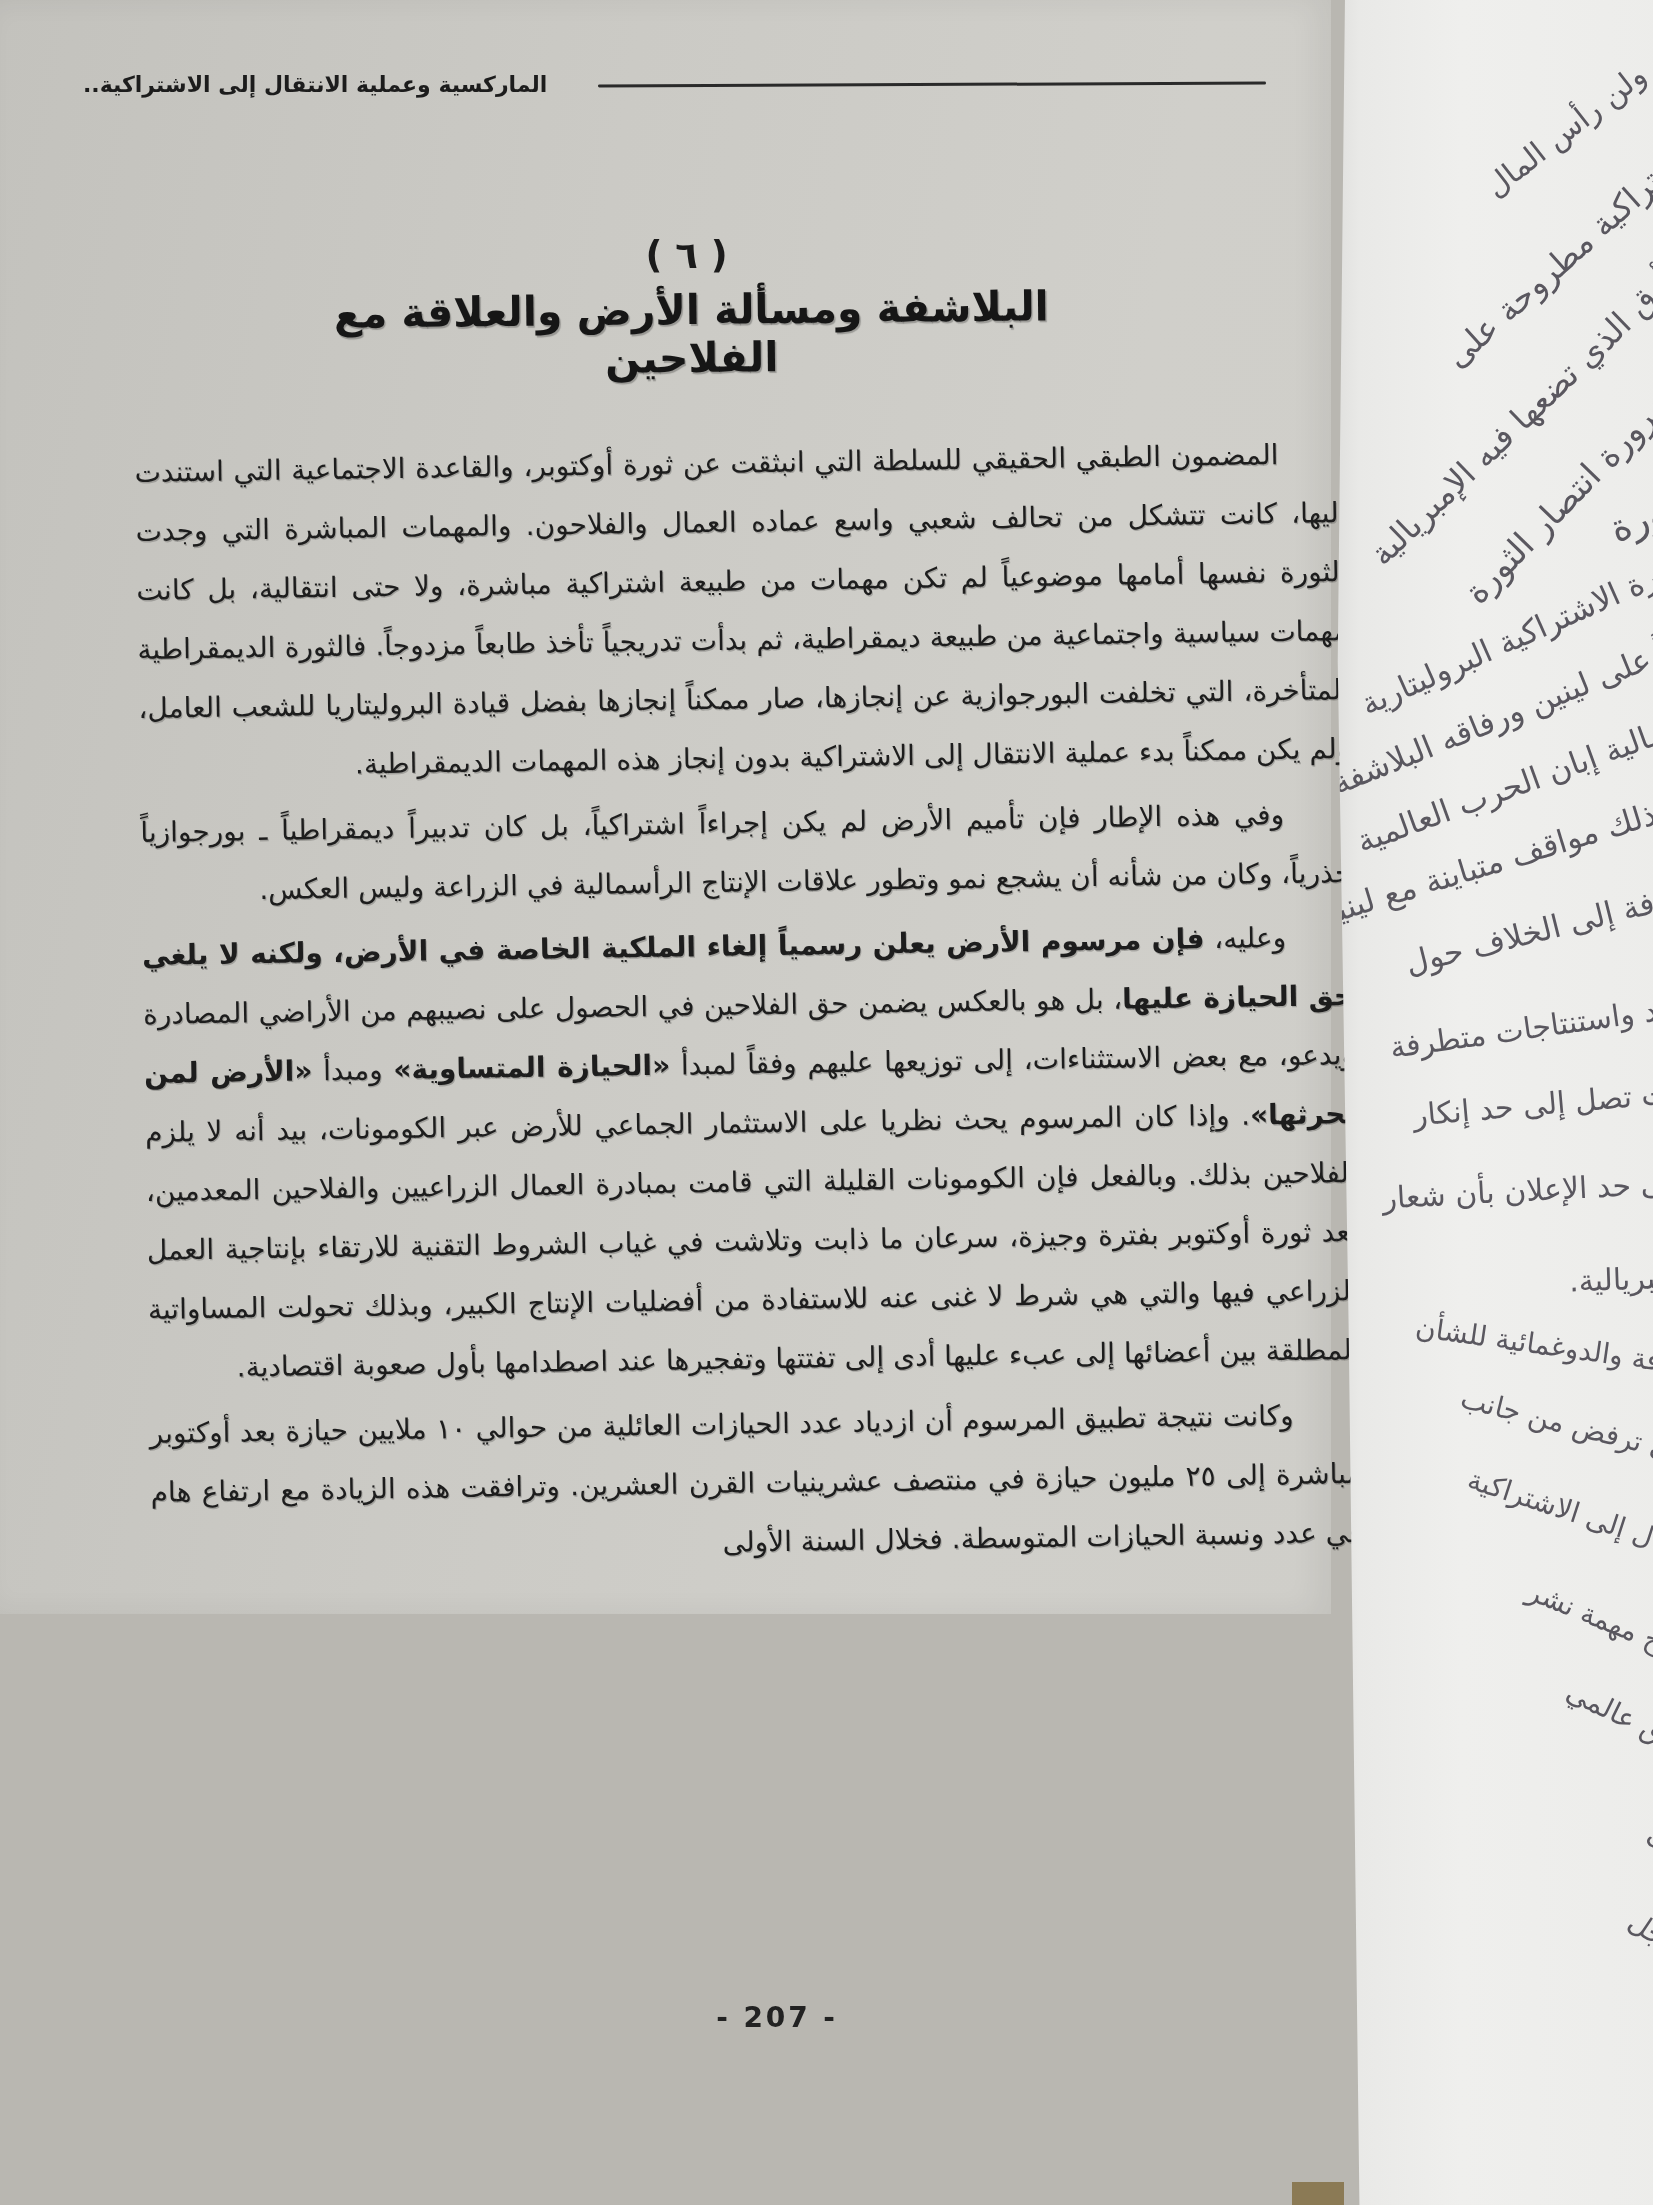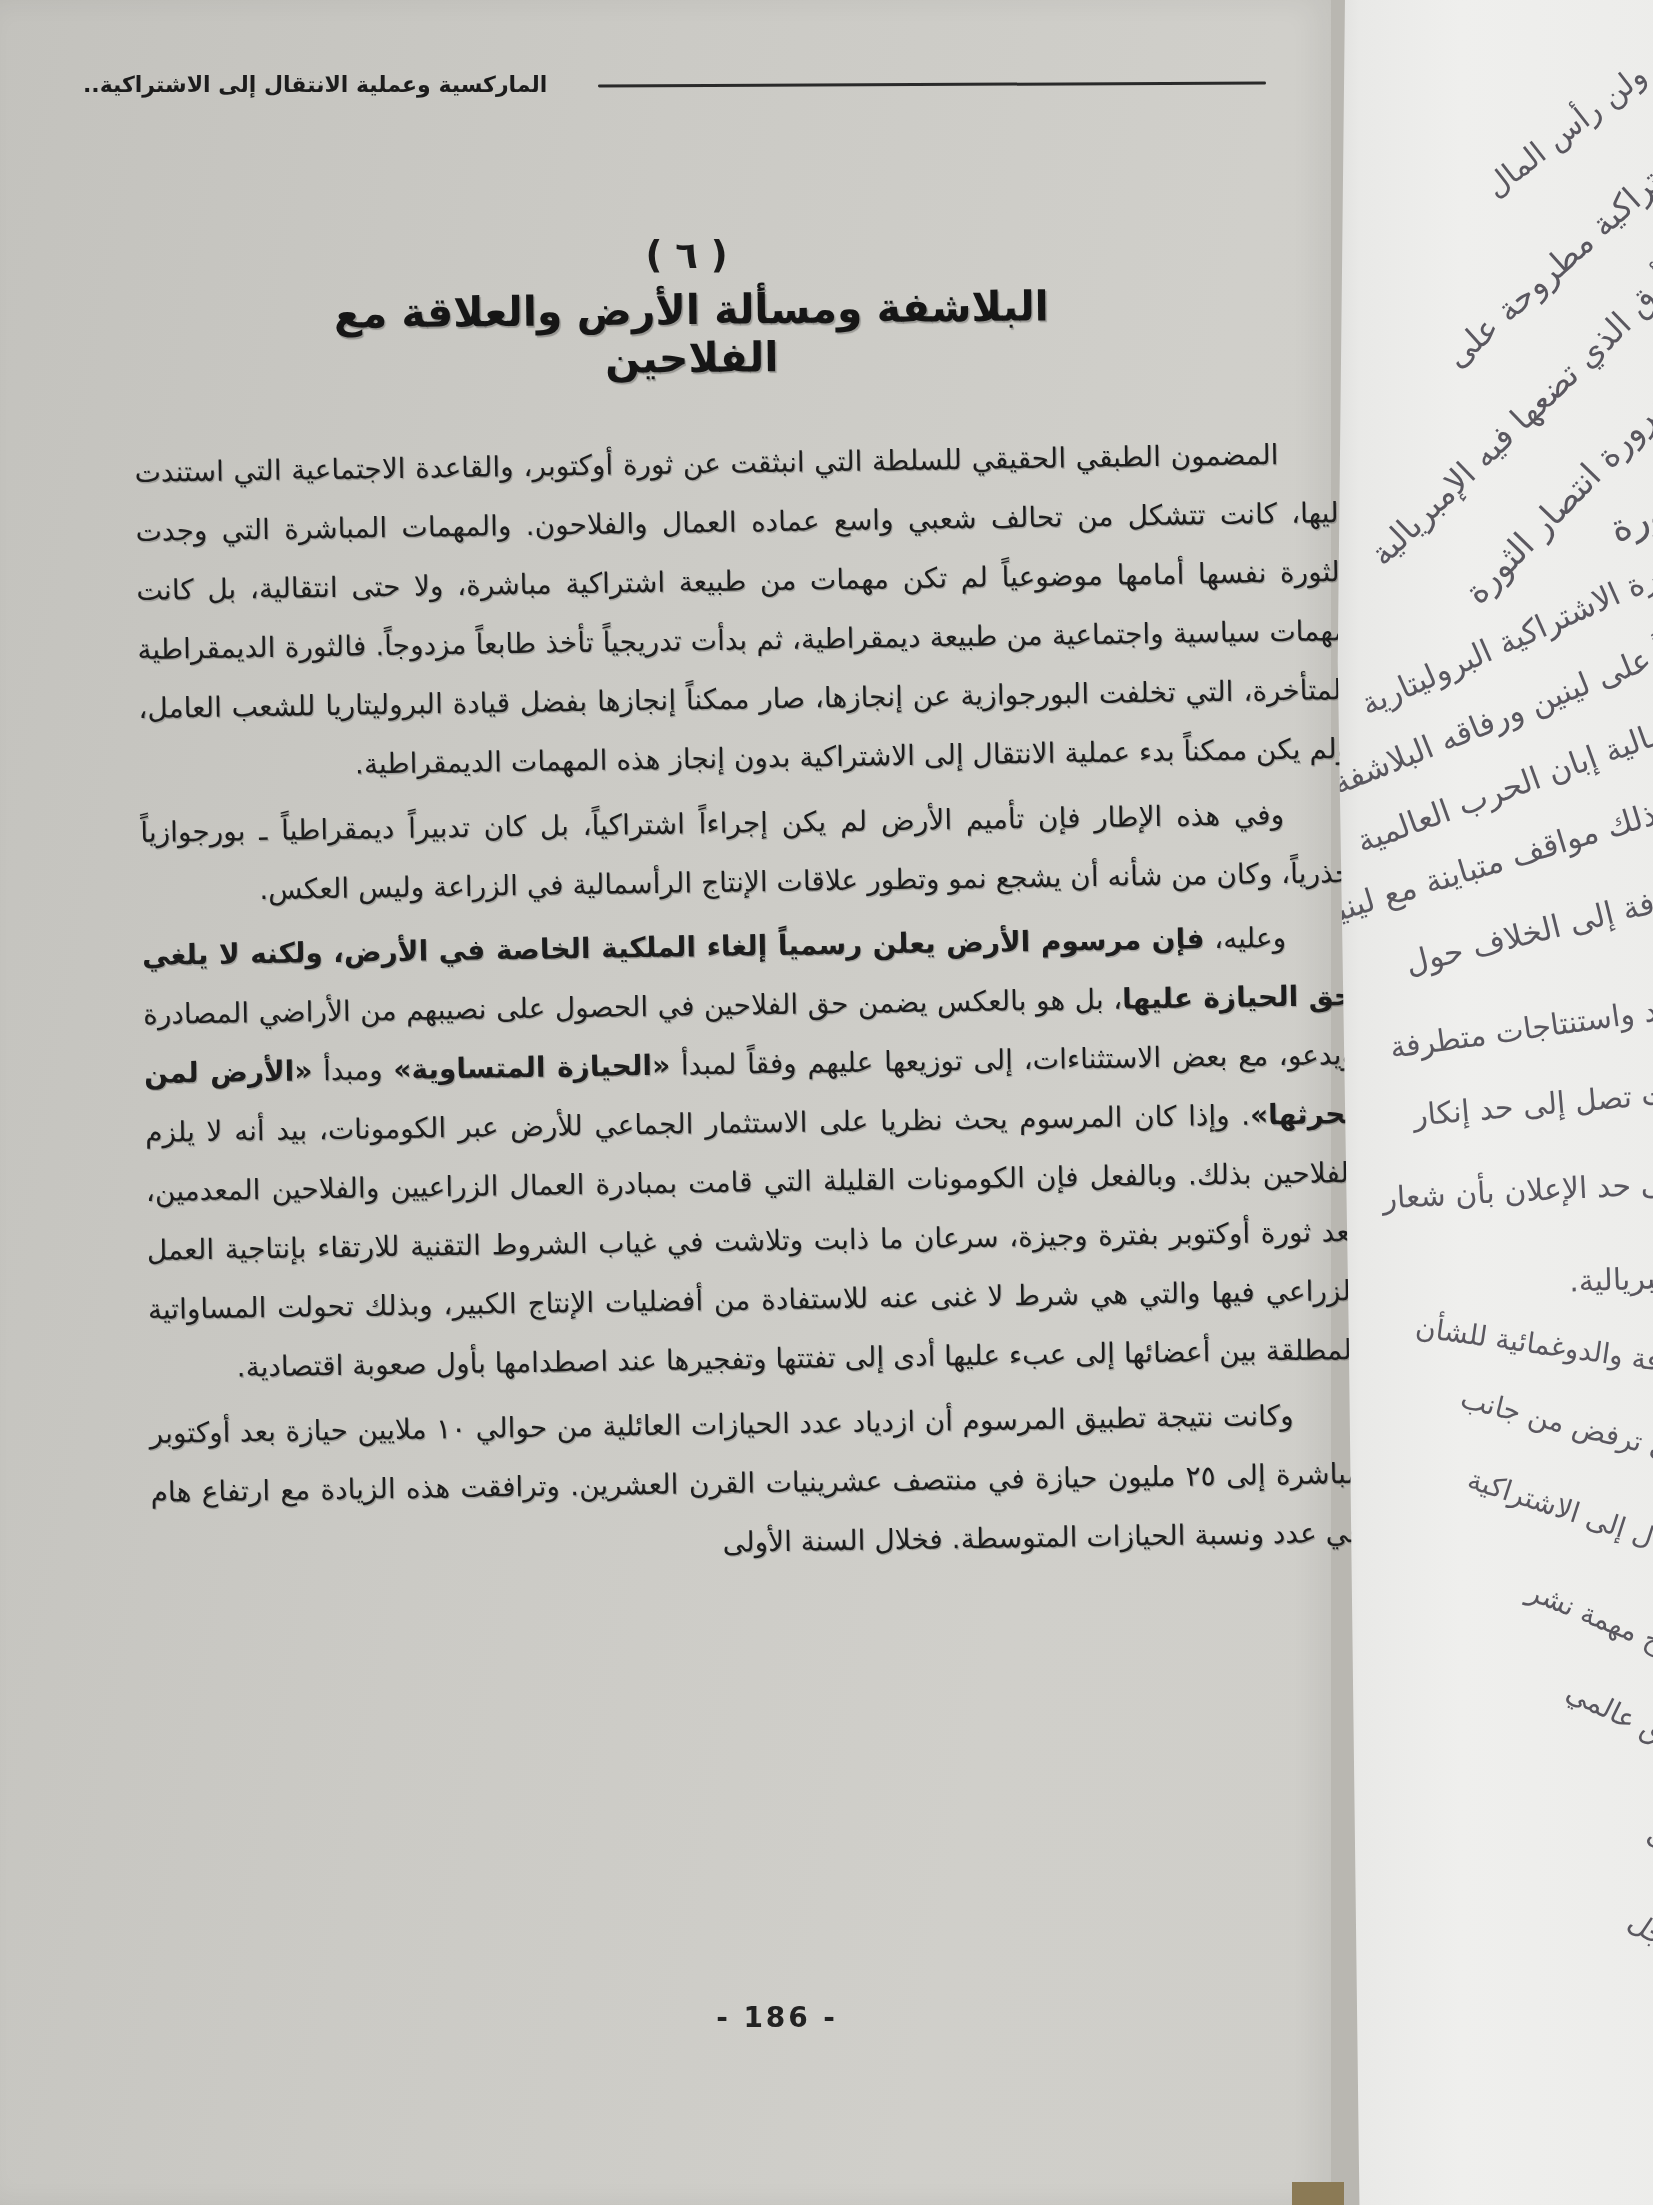--- a/index.html
+++ b/index.html
@@ -7,21 +7,21 @@
   }
   body {
     width: 1654px; height: 2205px;
     position: relative; overflow: hidden;
     background: #b9b7b1;
     font-family: "DejaVu Sans", "Liberation Sans", sans-serif;
   }
   
   .page-main {
     position: absolute; left: 0; top: 0;
-    width: 1331px; height: 2205px;
+    width: 1331px; height: 1614px;
     background: linear-gradient(100deg, #c3c2bd 0%, #cbcac5 40%, #d0cfca 75%, #cfcec9 100%);
     box-shadow: inset -14.3px 0 29px rgba(0,0,0,0.06);
   }
   .running-head {
     position: absolute; left: 83px; top: 72px; width: 1183px; height: 29px;
   }
   .running-head .rule {
     position: absolute; left: 515px; right: 0; top: 10.5px;
     height: 2.9px; background: #2a2a2a; border-radius: 1.4px;
     transform: rotate(-0.25deg);
@@ -103,21 +103,21 @@
       <span>وفي هذه الإطار فإن تأميم الأرض لم يكن إجراءاً اشتراكياً، بل كان تدبيراً ديمقراطياً ـ بورجوازياً جذرياً، وكان من شأنه أن يشجع نمو وتطور علاقات الإنتاج الرأسمالية في الزراعة وليس العكس.</span>
     </p>
     <p>
       <span>وعليه، </span><b>فإن مرسوم الأرض يعلن رسمياً إلغاء الملكية الخاصة في الأرض، ولكنه لا يلغي حق الحيازة عليها</b><span>، بل هو بالعكس يضمن حق الفلاحين في الحصول على نصيبهم من الأراضي المصادرة ويدعو، مع بعض الاستثناءات، إلى توزيعها عليهم وفقاً لمبدأ </span><b>«الحيازة المتساوية»</b><span> ومبدأ </span><b>«الأرض لمن يحرثها»</b><span>. وإذا كان المرسوم يحث نظريا على الاستثمار الجماعي للأرض عبر الكومونات، بيد أنه لا يلزم الفلاحين بذلك. وبالفعل فإن الكومونات القليلة التي قامت بمبادرة العمال الزراعيين والفلاحين المعدمين، بعد ثورة أوكتوبر بفترة وجيزة، سرعان ما ذابت وتلاشت في غياب الشروط التقنية للارتقاء بإنتاجية العمل الزراعي فيها والتي هي شرط لا غنى عنه للاستفادة من أفضليات الإنتاج الكبير، وبذلك تحولت المساواتية المطلقة بين أعضائها إلى عبء عليها أدى إلى تفتتها وتفجيرها عند اصطدامها بأول صعوبة اقتصادية.</span>
     </p>
     <p>
       <span>وكانت نتيجة تطبيق المرسوم أن ازدياد عدد الحيازات العائلية من حوالي ١٠ ملايين حيازة بعد أوكتوبر مباشرة إلى ٢٥ مليون حيازة في منتصف عشرينيات القرن العشرين. وترافقت هذه الزيادة مع ارتفاع هام في عدد ونسبة الحيازات المتوسطة. فخلال السنة الأولى</span>
     </p>
   </div>
 
-  <div class="page-number">- 186 -</div>
+  <div class="page-number">- 207 -</div>
 </div>
 
 <div class="page-facing">
   <div class="facing-line" style="top:9.5px;font-size:30.5px;transform:rotate(-38deg);">حدة، ولن رأس المال</div>
   <div class="facing-line" style="top:119px;font-size:33px;transform:rotate(-42deg);">الاشتراكية مطروحة على</div>
   <div class="facing-line" style="top:229px;font-size:33px;transform:rotate(-44deg);">المأزق الذي تضعها فيه الإمبريالية</div>
   <div class="facing-line" style="top:343px;font-size:34px;transform:rotate(-46deg);">ك ضرورة انتصار الثورة</div>
   <div class="facing-line" style="top:477px;font-size:38px;transform:rotate(-20deg);">الثورة</div>
   <div class="facing-line" style="top:539px;font-size:31.5px;transform:rotate(-24deg);">الثورة الاشتراكية البروليتارية</div>
   <div class="facing-line" style="top:620px;font-size:31.5px;transform:rotate(-22deg);">كراً على لينين ورفاقه البلاشفة</div>

